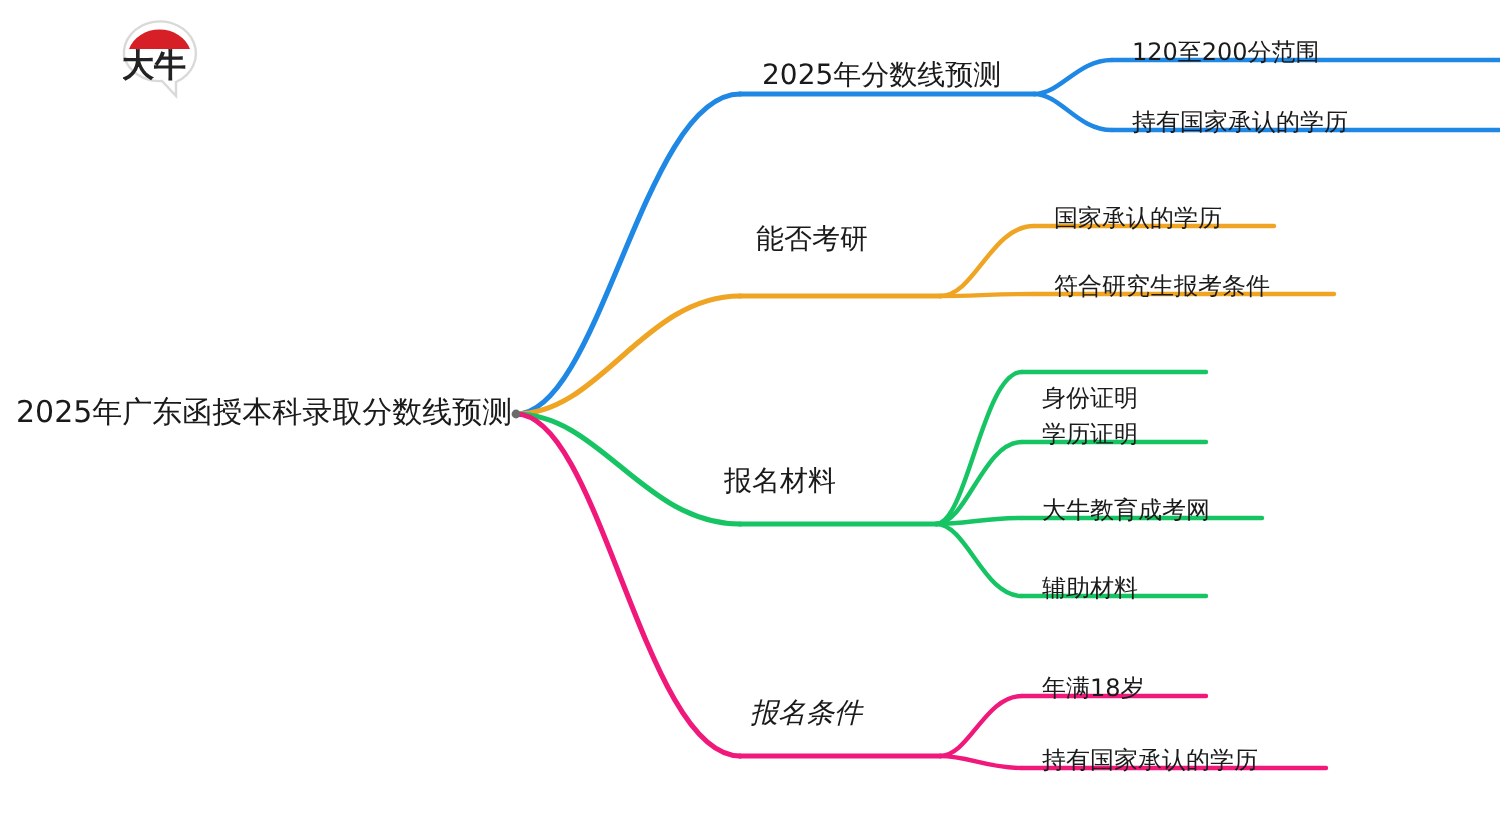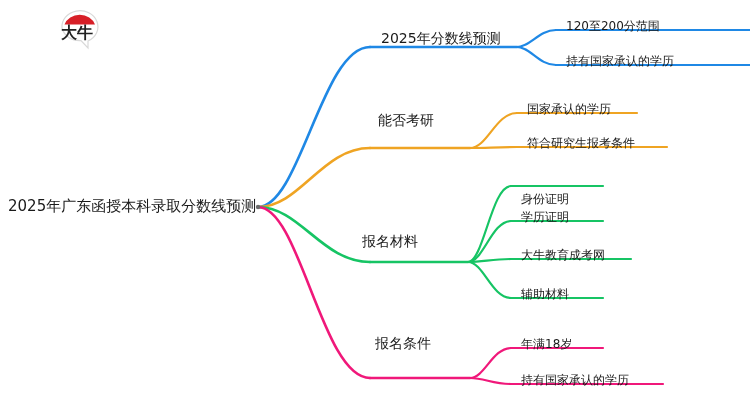--- a/index.html
+++ b/index.html
@@ -138,16 +138,16 @@
     <div class="node node-leaf" style="left: 566px; top: 20px;">120至200分范围</div>
     <div class="node node-leaf" style="left: 566px; top: 55px;">持有国家承认的学历</div>
     <div class="node node-branch" style="left: 378px; top: 113px;">能否考研</div>
     <div class="node node-leaf" style="left: 527px; top: 103px;">国家承认的学历</div>
     <div class="node node-leaf" style="left: 527px; top: 137px;">符合研究生报考条件</div>
     <div class="node node-branch" style="left: 362px; top: 234px;">报名材料</div>
     <div class="node node-leaf" style="left: 521px; top: 176px; margin-top: 17px;">身份证明</div>
     <div class="node node-leaf" style="left: 521px; top: 211px;">学历证明</div>
     <div class="node node-leaf" style="left: 521px; top: 249px;">大牛教育成考网</div>
     <div class="node node-leaf" style="left: 521px; top: 288px;">辅助材料</div>
-    <div class="node node-branch" style="left: 375px; top: 336px;">报名条件</div>
+    <div class="node node-branch" style="left: 375px; top: 350px; font-style: italic;">报名条件</div>
     <div class="node node-leaf" style="left: 521px; top: 338px;">年满18岁</div>
     <div class="node node-leaf" style="left: 521px; top: 374px;">持有国家承认的学历</div>
   </div>
 
 </body></html>

